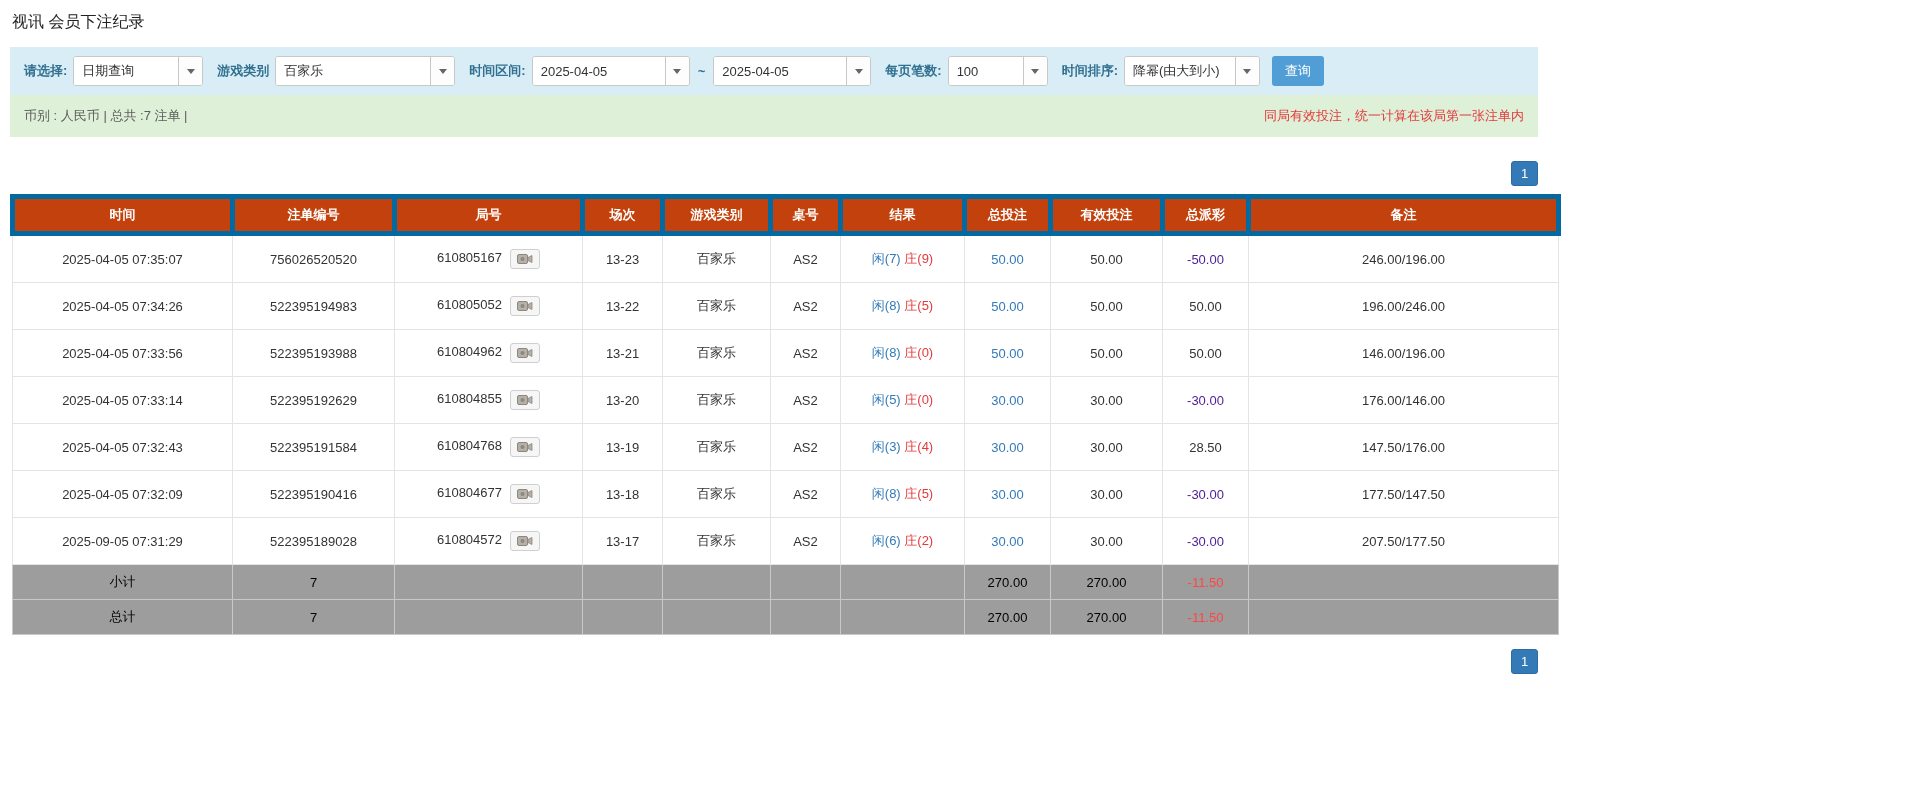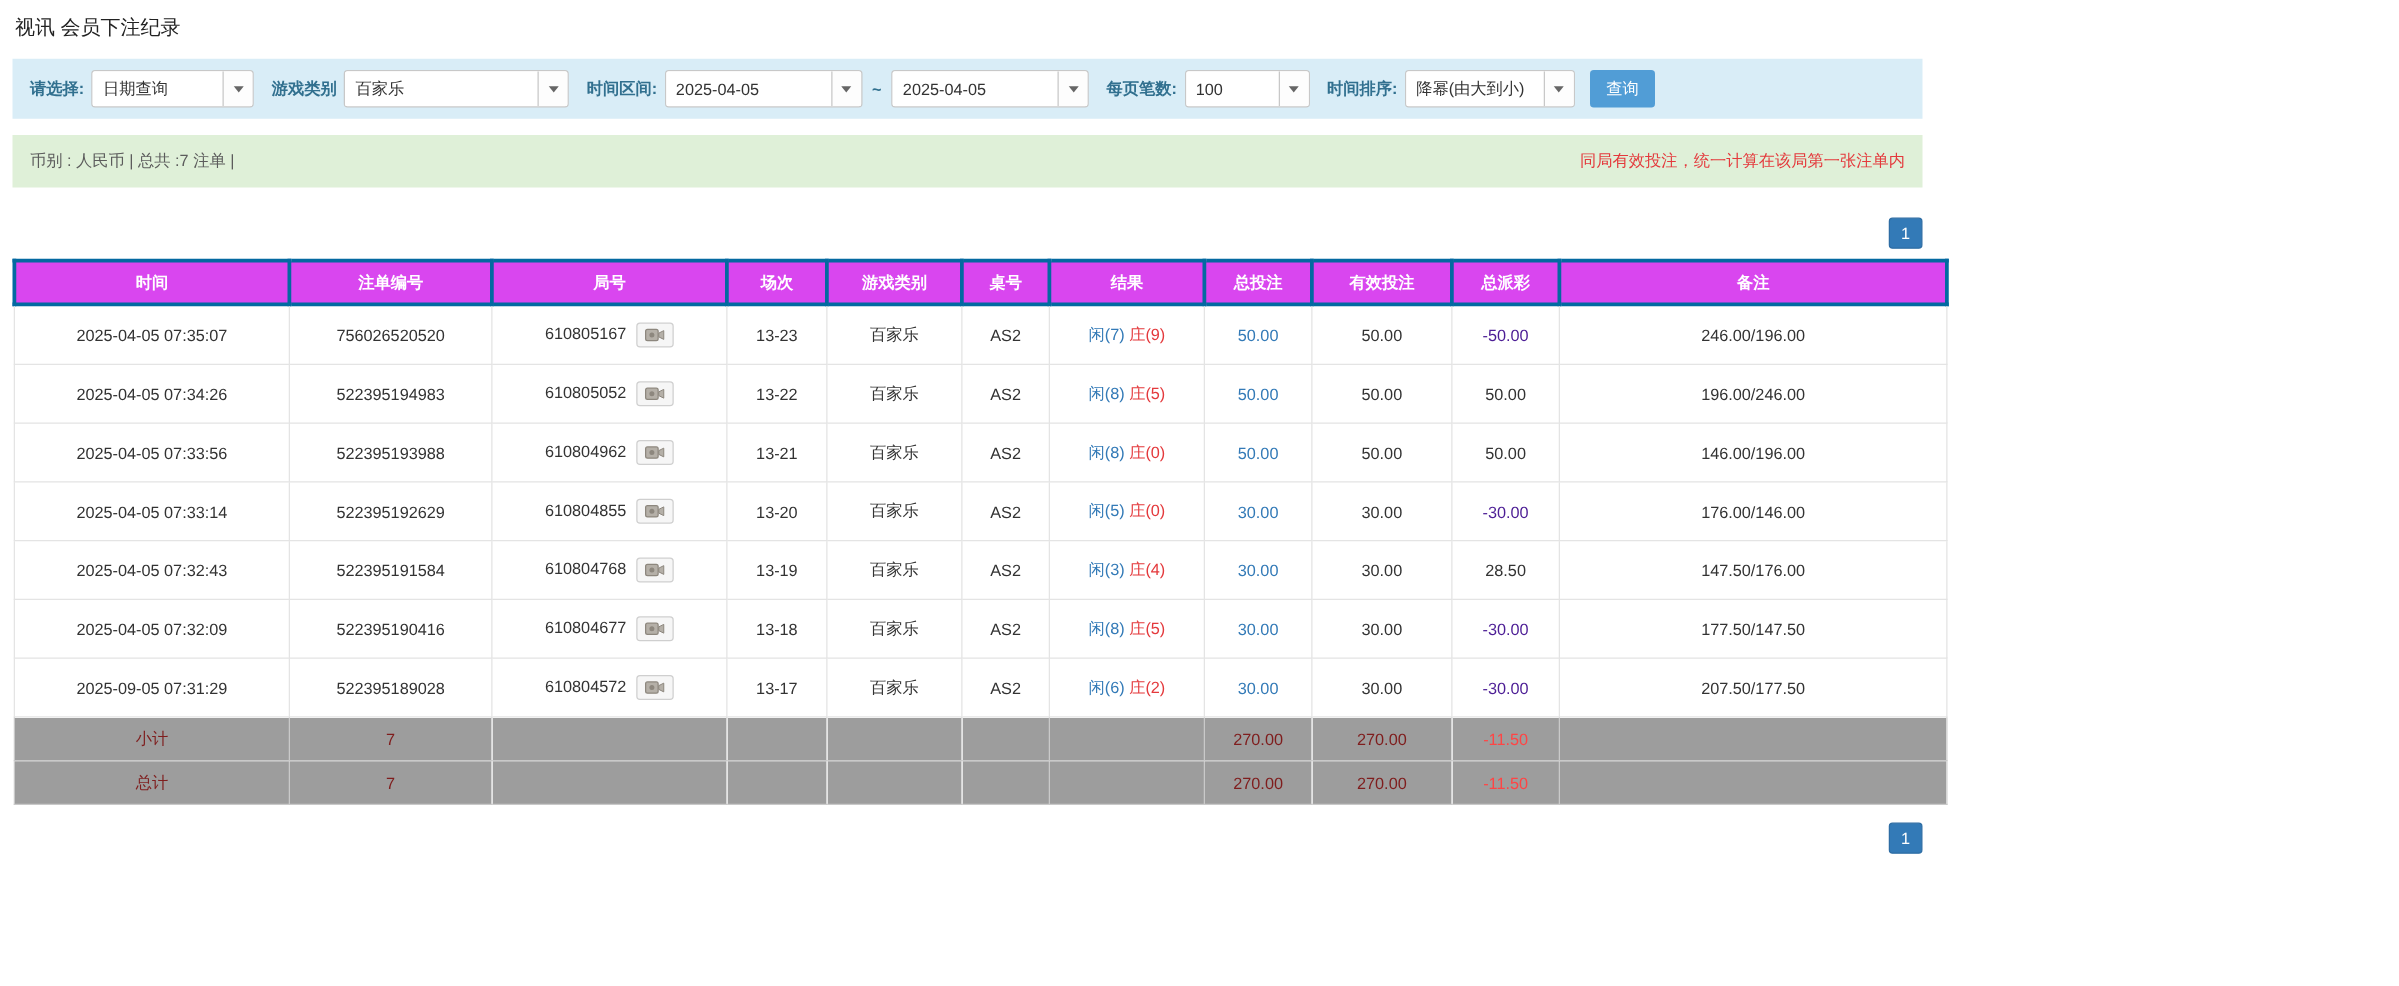--- a/index.html
+++ b/index.html
@@ -82,21 +82,21 @@
     padding: 0 13px;
     font-size: 13px;
     margin-left: 12px;
     cursor: pointer;
     font-family: "Liberation Sans", "DejaVu Sans", sans-serif;
   }
 
   
   .summary-bar {
     background: #dff0d8;
-    margin-top: 13px;
+    margin-top: 0;
     padding: 12px 14px;
     display: flex;
     justify-content: space-between;
     align-items: flex-end;
   }
   .summary-left { color: #5c5c5c; }
   .summary-right { color: #e4393c; }
 
   
   .pager { display: flex; justify-content: flex-end; }
@@ -115,36 +115,36 @@
   }
 
   
   table {
     width: 100%;
     border-collapse: collapse;
     table-layout: fixed;
     font-size: 13px;
   }
   thead th {
-    background: #d946ef;
+    background: #c2410c;
     color: #fff;
     font-weight: bold;
     padding: 7px 4px;
-    border: 3px solid #0369a1;
+    border: 5px solid #0369a1;
   }
   tbody td {
     border: 1px solid #e4e4e4;
     text-align: center;
     padding: 13px 4px;
     background: #fff;
     overflow: hidden;
   }
   tr.total-row td {
     background: #9d9d9d;
-    color: #7f1d1d;
+    color: #000000;
     padding: 8px 4px;
     border-color: #c9c9c9;
   }
   .player { color: #337ab7; }
   .banker { color: #e4393c; }
   .bet-link { color: #337ab7; text-decoration: none; cursor: pointer; }
   .neg { color: #4c1d95; }
   tr.total-row td .neg, tr.total-row td.neg { color: #ff4545; }
 
   .replay-btn {

